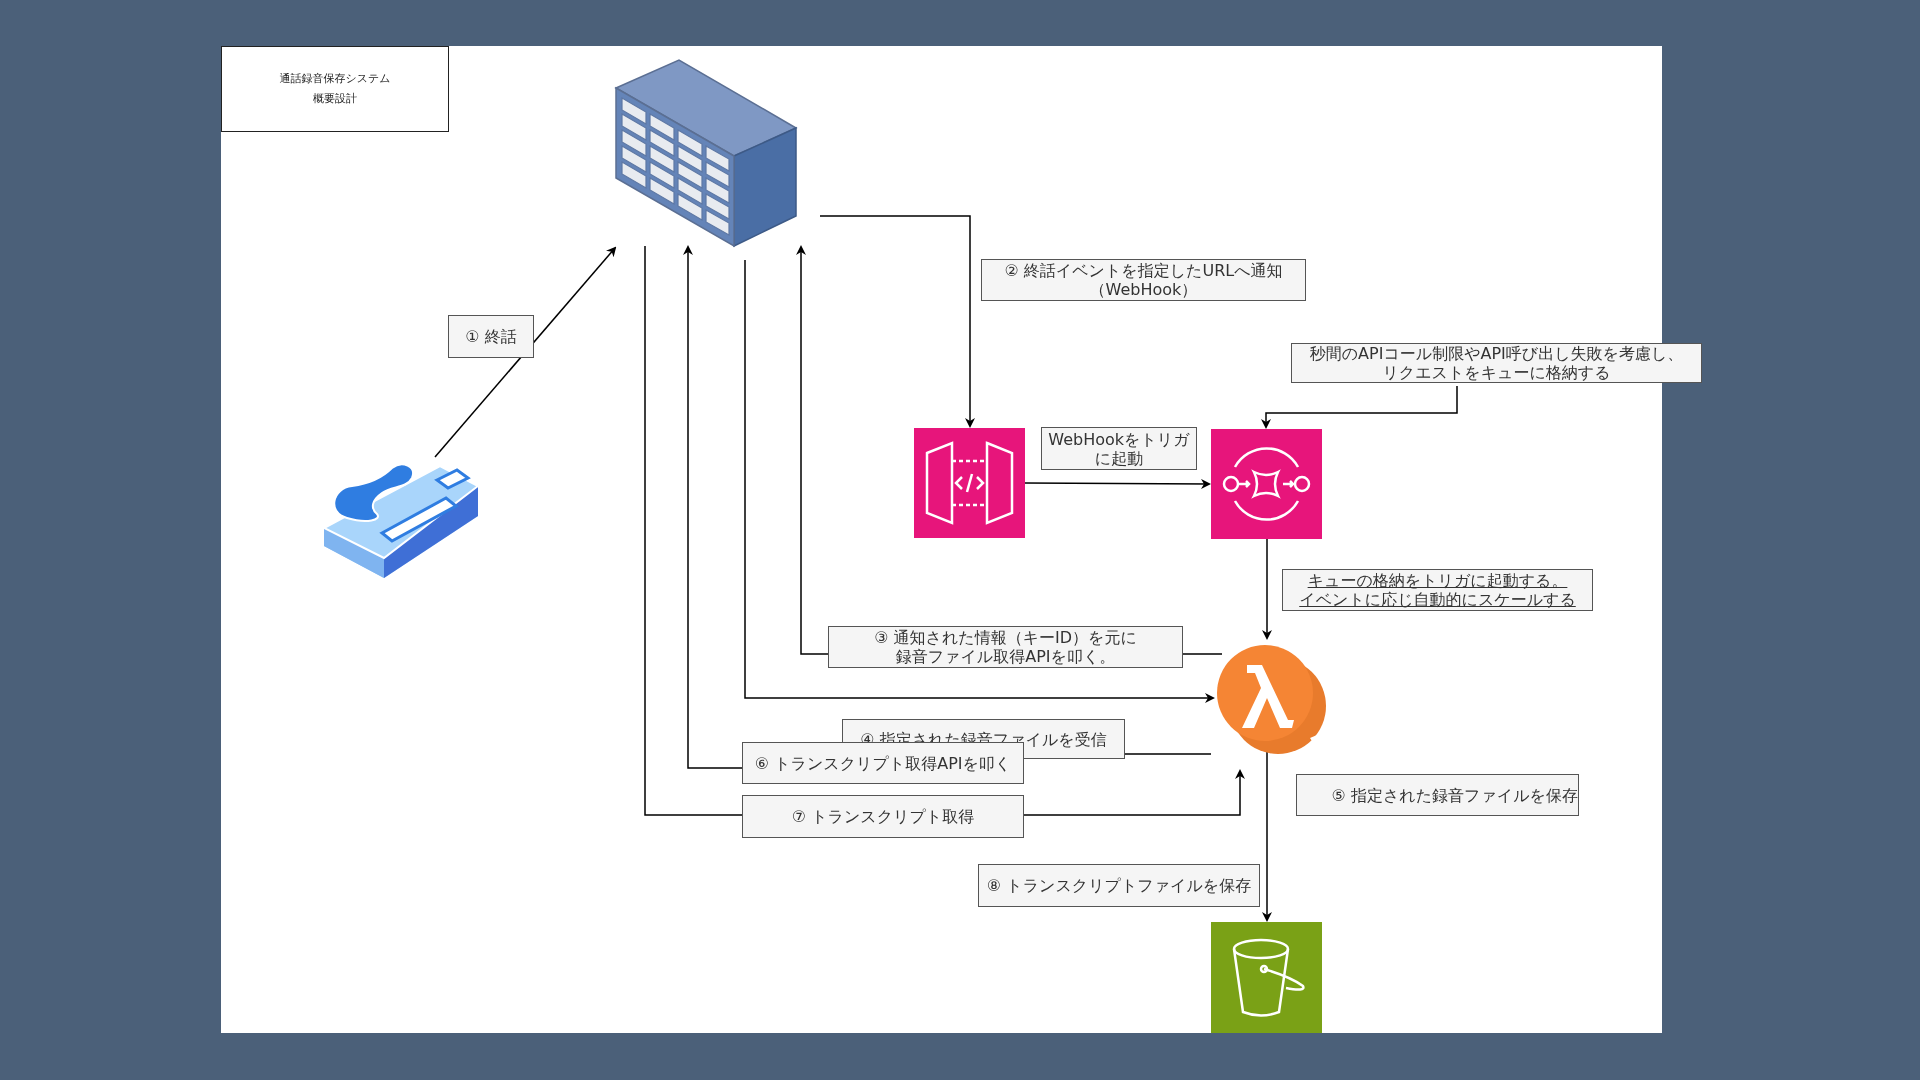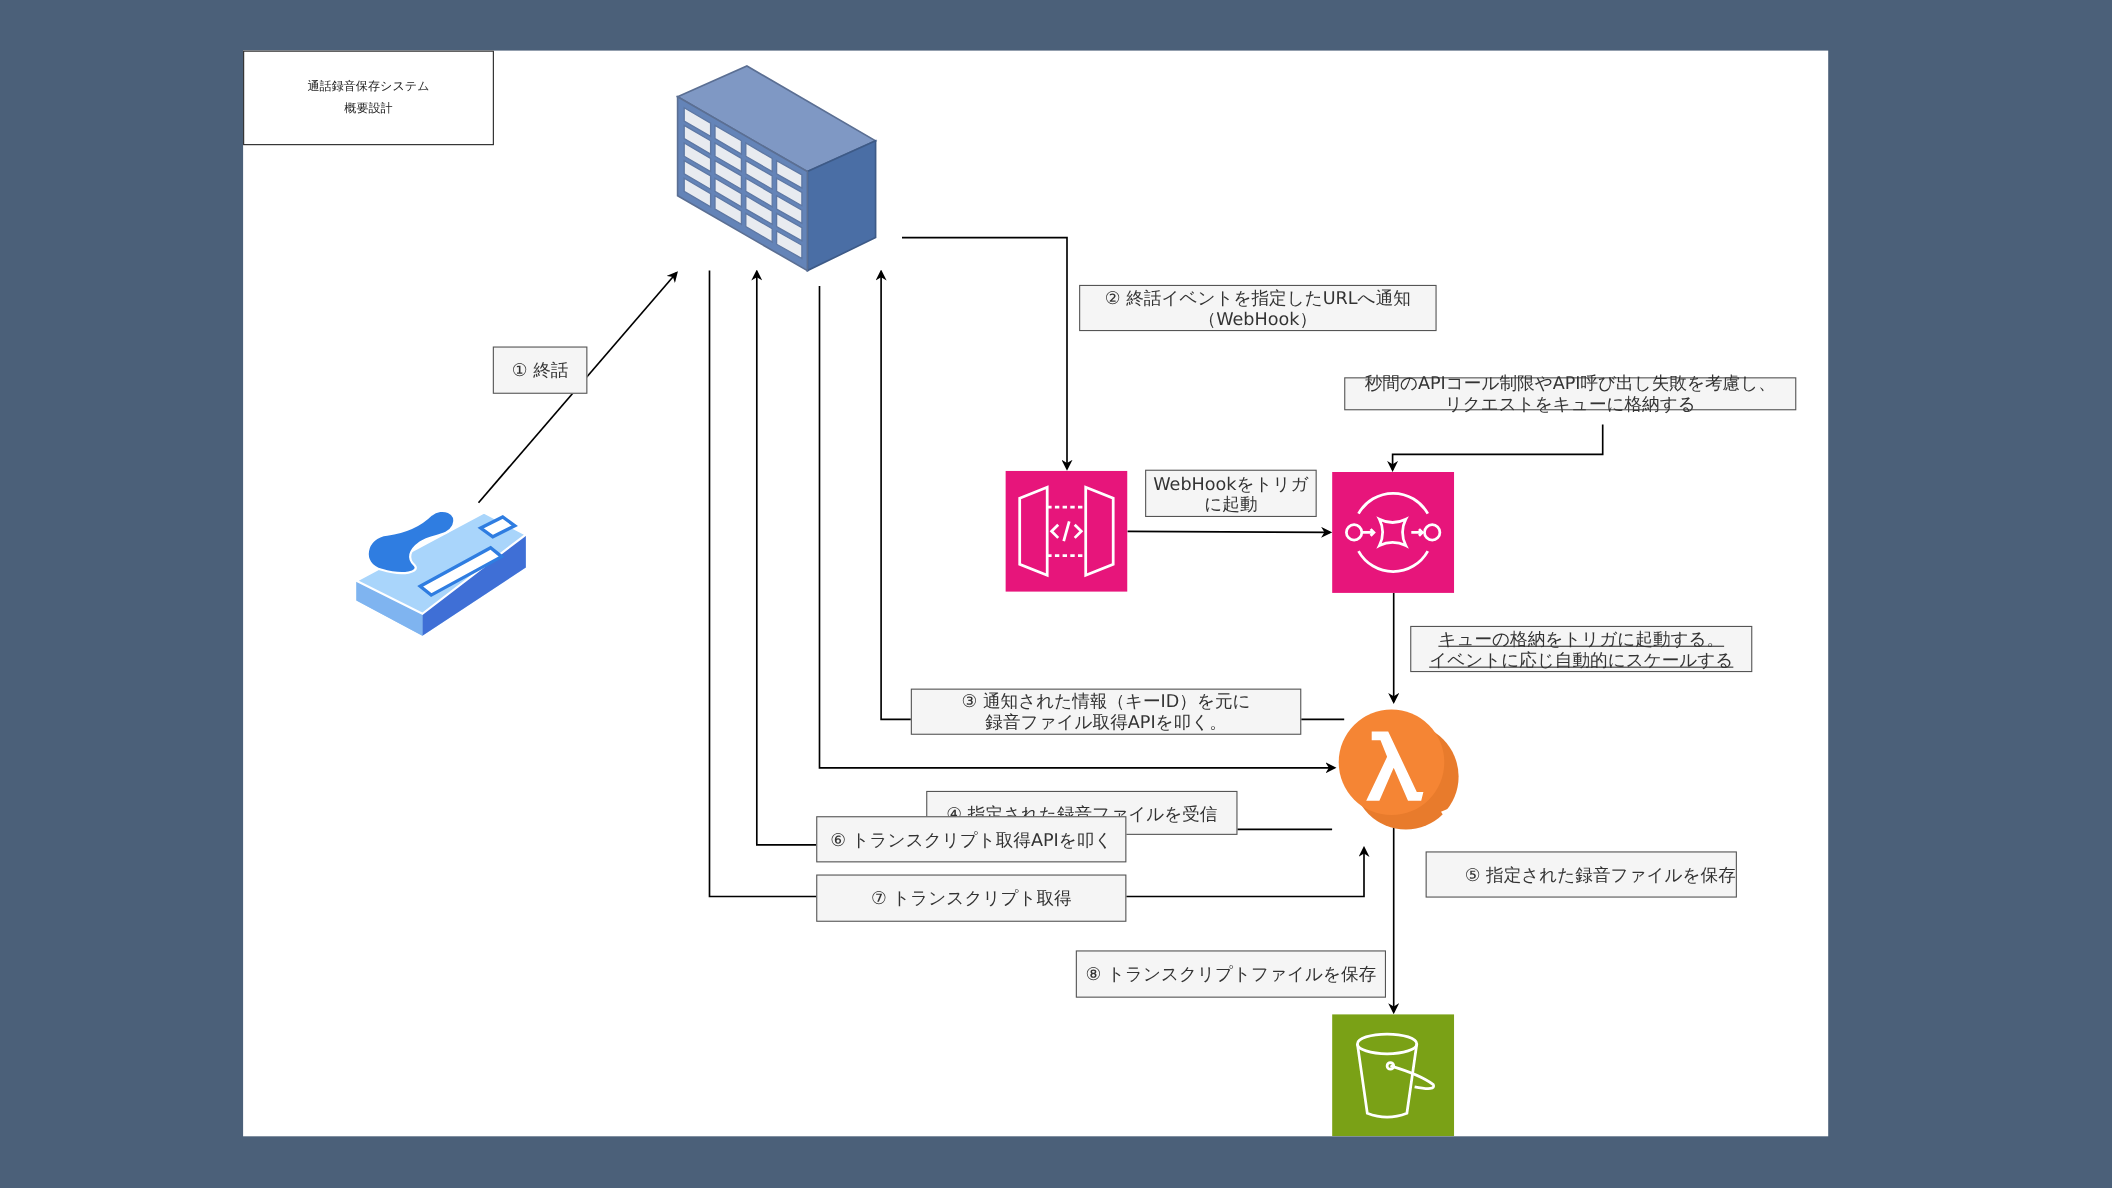--- a/index.html
+++ b/index.html
@@ -165,21 +165,21 @@
 <div class="box" style="left:981px;top:259px;width:325px;height:42px;">
   <span>② 終話イベントを指定したURLへ通知</span>
   <span>（WebHook）</span>
 </div>
 
 <div class="box" style="left:1041px;top:427px;width:156px;height:43px;">
   <span>WebHookをトリガ</span>
   <span>に起動</span>
 </div>
 
-<div class="box" style="left:1222px;top:343px;width:411px;height:30px;">
+<div class="box" style="left:1291px;top:343px;width:411px;height:40px;">
   <span>秒間のAPIコール制限やAPI呼び出し失敗を考慮し、</span>
   <span>リクエストをキューに格納する</span>
 </div>
 
 <div class="box" style="left:1282px;top:569px;width:311px;height:42px;text-decoration:underline;">
   <span>キューの格納をトリガに起動する。</span>
   <span>イベントに応じ自動的にスケールする</span>
 </div>
 
 <div class="box" style="left:828px;top:626px;width:355px;height:42px;">

